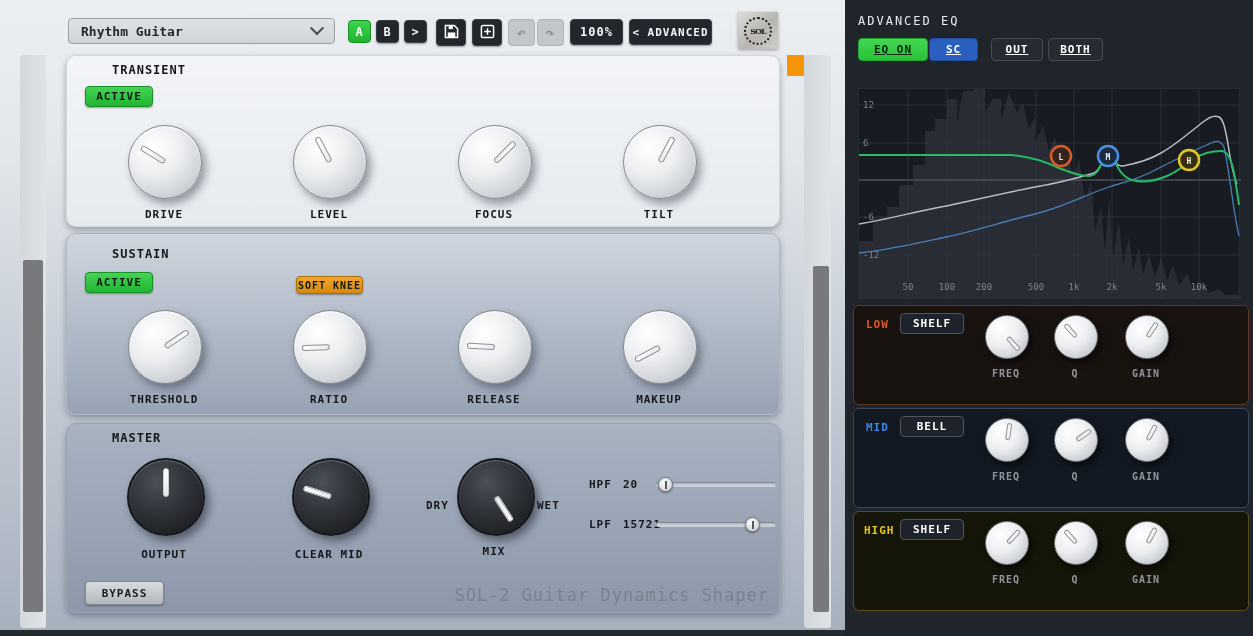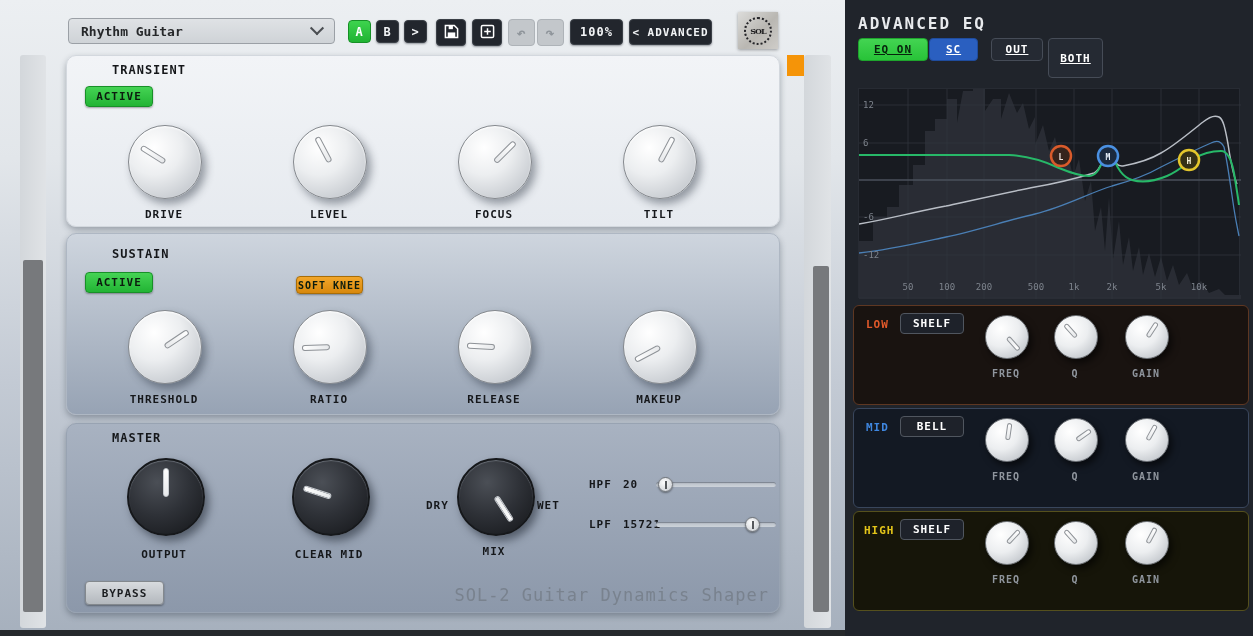--- a/index.html
+++ b/index.html
@@ -68,21 +68,21 @@
   
   .hlabel{font-size:11px;font-weight:bold;color:#15171a;letter-spacing:1px;}
   .strack{height:5px;background:linear-gradient(#b7bec7,#cdd3da);border-radius:3px;box-shadow:inset 0 1px 1px rgba(60,70,85,.5);}
   .shandle{width:15px;height:15px;border-radius:50%;border:1px solid #71757a;
     background:radial-gradient(circle at 40% 35%,#fdfdfd,#d6d9dd 70%,#c2c6ca);box-shadow:0 1px 2px rgba(0,0,0,.4);}
   .shandle::after{content:"";position:absolute;left:6px;top:3px;width:1.5px;height:8px;background:#55585c;}
   .plugin-name{width:348px;text-align:right;font-size:17px;color:#79828e;letter-spacing:1px;}
 
   
   .eq-panel{left:845px;top:0;width:408px;height:636px;background:#20242b;}
-  .eq-title{font-size:16px;font-weight:bold;color:#e8eaed;letter-spacing:2px;}
+  .eq-title{font-size:12px;font-weight:normal;color:#e8eaed;letter-spacing:2px;}
   .eqbtn{border-radius:4px;display:flex;align-items:center;justify-content:center;
     font-size:11px;font-weight:bold;letter-spacing:1px;text-decoration:underline;}
   .eqbtn.on{background:linear-gradient(#43d452,#28c338);border:1px solid #1ea52d;color:#07230c;}
   .eqbtn.sc{background:#2a5fc0;border:1px solid #1f4c9e;color:#fff;}
   .eqbtn.ghost{background:#252a33;border:1px solid #464c57;color:#fff;}
   .graph{left:13px;top:88px;width:382px;height:210px;background:#181b21;border:1px solid #272b33;}
   .band{left:8px;width:396px;height:100px;border-radius:6px;}
   .band.low{top:305px;background:#191310;border:1px solid #5e3722;}
   .band.mid{top:408px;background:#131923;border:1px solid #39465c;}
   .band.high{top:511px;background:#161509;border:1px solid #55501d;}
@@ -195,21 +195,21 @@
 
     <div class="abs bottom-bar"></div>
   </div>
 
   <div class="abs eq-panel">
     <div class="abs eq-title" style="left:13px;top:14px">ADVANCED EQ</div>
 
     <div class="abs eqbtn on" style="left:13px;top:38px;width:70px;height:23px">EQ ON</div>
     <div class="abs eqbtn sc" style="left:84px;top:38px;width:49px;height:23px">SC</div>
     <div class="abs eqbtn ghost" style="left:146px;top:38px;width:52px;height:23px">OUT</div>
-    <div class="abs eqbtn ghost" style="left:203px;top:38px;width:55px;height:40px">BOTH</div>
+    <div class="abs eqbtn ghost" style="left:203px;top:38px;width:55px;height:23px">BOTH</div>
 
     <div class="abs graph">
       <svg width="382" height="210" viewBox="0 0 382 210">
         <polygon fill="#2b2f36" opacity="0.9" points="
           0,210 0,152 14,152 14,128 28,128 28,118 40,118 40,96 54,96 54,76 66,76 66,42 76,42 76,30
           88,30 88,10 98,10 98,34 104,2 114,2 114,0 126,0 126,22 134,10 142,10 142,30 150,4 158,24
           164,14 170,40 176,28 176,56 184,36 190,62 196,48 202,76 208,60 214,88 220,70 226,112 232,92
           236,142 242,118 246,162 250,108 254,170 260,132 264,176 270,148 274,182 280,158 284,186
           290,164 296,188 302,168 308,192 314,176 320,196 328,184 334,200 342,192 350,204 360,200
           366,206 382,206 382,210"></polygon>

